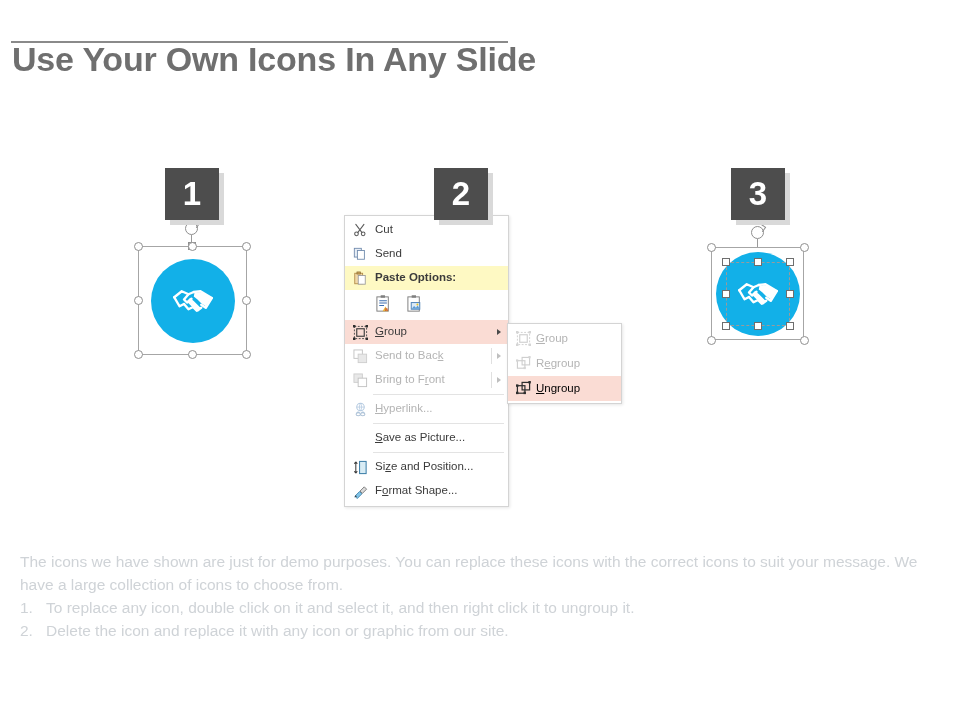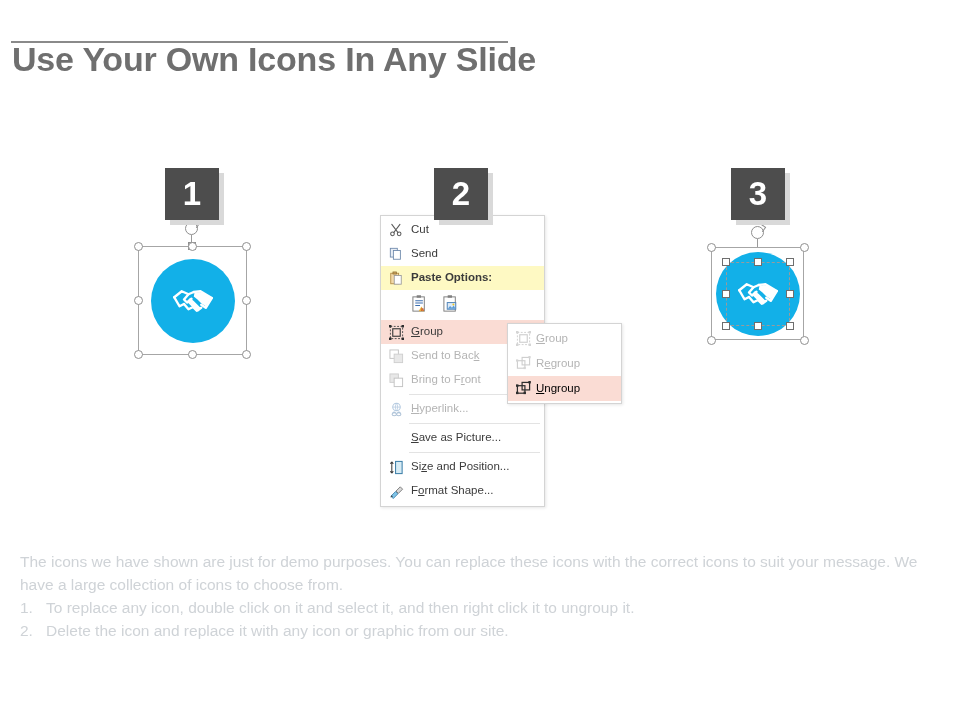--- a/index.html
+++ b/index.html
@@ -69,21 +69,20 @@
     border:1px solid #8f8f8f;box-sizing:border-box;
   }
 
   
   .ctx-menu{
     position:absolute;left:344px;top:215px;width:163px;
     background:#ffffff;border:1px solid #d4d4d4;
     box-shadow:1px 1px 3px rgba(0,0,0,.10);
     font-size:11.5px;color:#3b3b3b;z-index:30;
     padding:2px 0 3px 0;
-    margin-left:36px;
   }
   .mi{
     position:relative;height:24px;display:flex;align-items:center;
     padding-left:30px;box-sizing:border-box;white-space:nowrap;
   }
   .mi .mi-ico{
     position:absolute;left:6px;top:50%;transform:translateY(-50%);
     width:18px;height:18px;display:flex;align-items:center;justify-content:center;
   }
   .mi .lbl{font-size:11.5px;line-height:1;}

